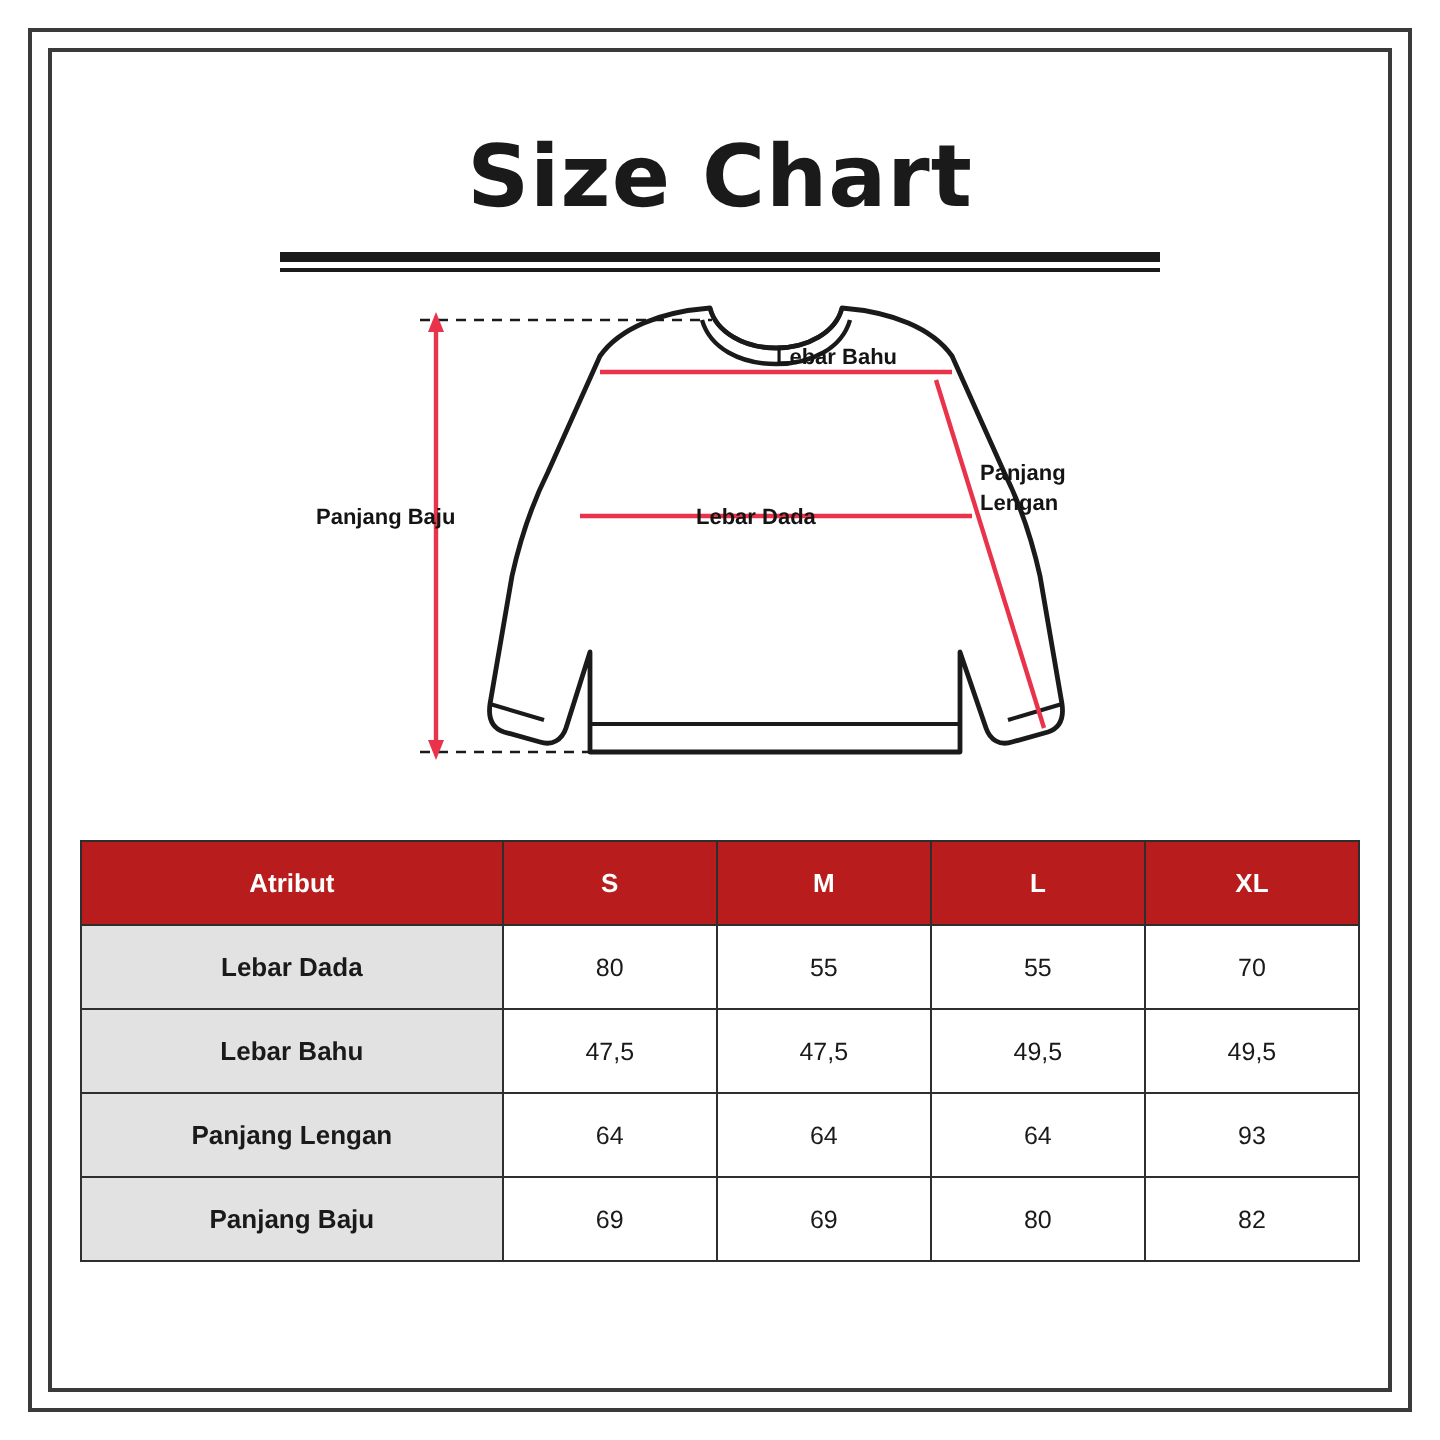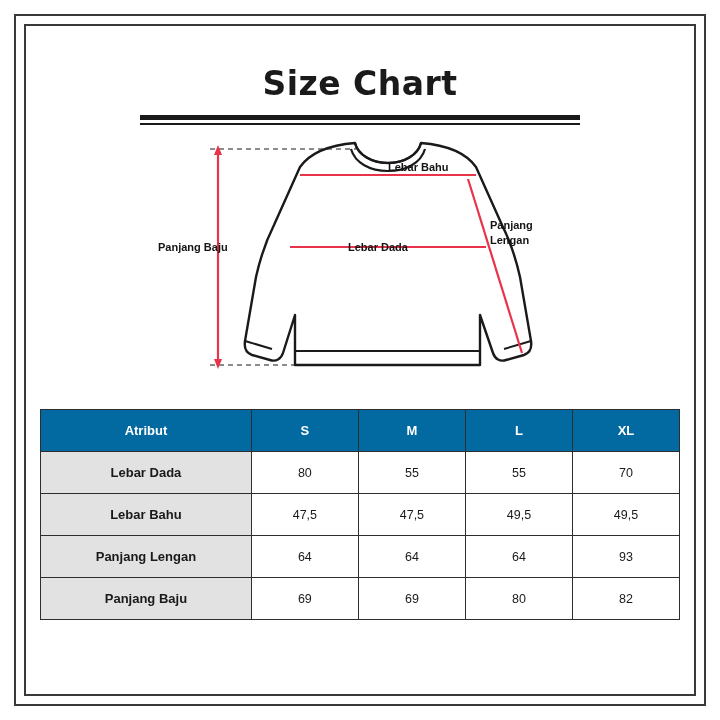--- a/index.html
+++ b/index.html
@@ -42,21 +42,21 @@
   .content {
     position: absolute;
     left: 40px;
     top: 38px;
     right: 40px;
     bottom: 38px;
     box-sizing: border-box;
   }
   .title {
     text-align: center;
-    font-size: 33px;
+    font-size: 43px;
     font-weight: bold;
     color: #1a1a1a;
     letter-spacing: 0.5px;
     margin-top: 26px;
     font-family: "DejaVu Sans", sans-serif;
   }
   .title-rules {
     margin: 12px auto 0 auto;
     width: 440px;
   }
@@ -90,21 +90,21 @@
   table.size-table th,
   table.size-table td {
     border: 1px solid #2e2e2e;
     text-align: center;
     font-size: 12.5px;
     color: #1a1a1a;
     height: 41px;
     padding: 0 2px;
   }
   table.size-table thead th {
-    background: #0369a1;
+    background: #b91c1c;
     color: #ffffff;
     font-weight: bold;
     font-size: 13px;
   }
   table.size-table tbody td.attr {
     background: #e2e2e2;
     font-weight: bold;
     font-size: 13px;
   }
   col.col-attr { width: 33%; }

